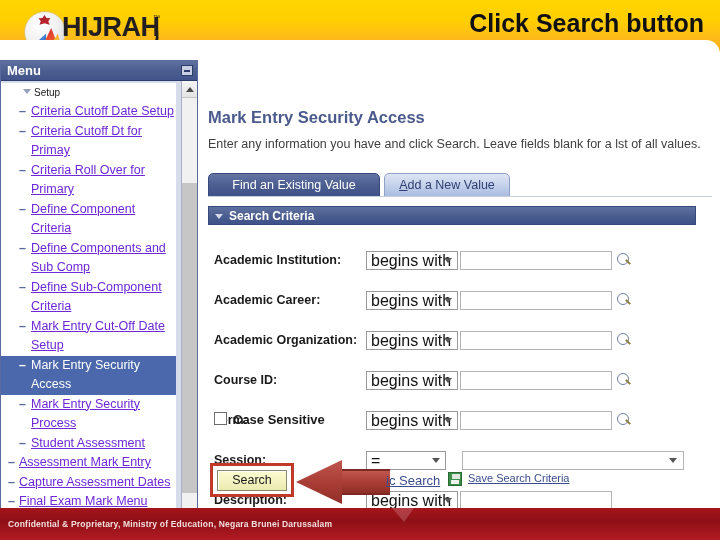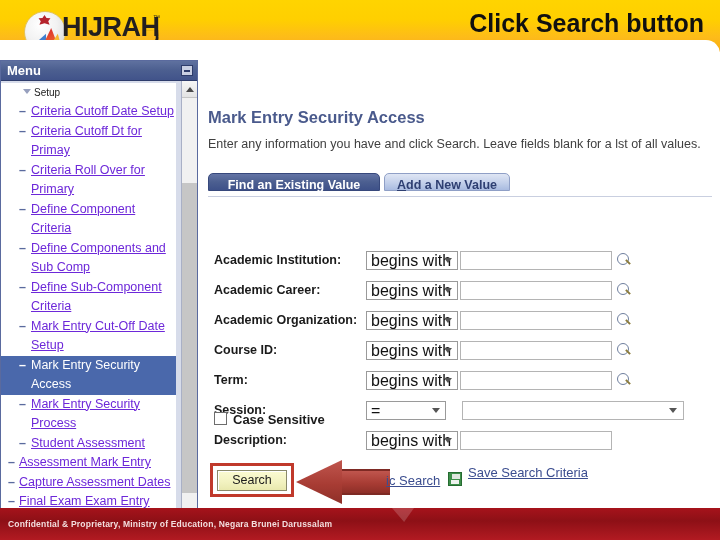--- a/index.html
+++ b/index.html
@@ -224,24 +224,24 @@
     position: absolute; left: 8px; top: 77px;
     font-size: 12.5px; color: #404040;
     white-space: nowrap;
   }
   .tabs {
     position: absolute; left: 8px; top: 113px;
     height: 24px;
   }
   .tab {
     position: absolute; top: 0;
-    height: 18px;
+    height: 24px;
     line-height: 22px;
     font-size: 12.5px;
-    font-weight: bold;
+    font-weight: normal;
     border-top-left-radius: 5px;
     border-top-right-radius: 5px;
     text-align: center;
     box-sizing: border-box;
   }
   .tab-active {
     left: 0; width: 172px;
     background: linear-gradient(to bottom,#6374a5 0%, #4c5f90 50%, #3e5189 100%);
     color:#ffffff;
     border: 1px solid #37487c;
@@ -275,21 +275,21 @@
     color:#ffffff; font-size:12px; font-weight:bold;
   }
 
   .form {
     position: absolute; left: 0; top: 190px;
     width: 520px;
   }
   .frow {
     position: relative;
     height: 22px;
-    margin-bottom: 8px;
+    margin-bottom: 18px;
   }
   .flabel {
     position: absolute; left: 14px;
     font-size: 12.5px; font-weight: bold; color:#1a1a1a;
     line-height: 20px;
     white-space: nowrap;
   }
   .fop {
     position: absolute; left: 166px; top: 1px;
     width: 92px; height: 19px;
@@ -406,22 +406,22 @@
   }
   .save-icon:before {
     content:""; position:absolute; left:3px; top:1px;
     width:8px;height:5px;background:#dfe7df;
   }
   .save-icon:after {
     content:""; position:absolute; left:2px; bottom:1px;
     width:8px;height:4px;background:#eef3ee;
   }
   .link-save {
-    position: absolute; left: 268px; top: 5px;
-    font-size: 13px; color:#3b4d8f; text-decoration: underline;
+    position: absolute; left: 268px; top: 12px;
+    font-size: 11px; color:#3b4d8f; text-decoration: underline;
     white-space: nowrap;
   }
 
   
   .footer {
     position: absolute; left: 0; top: 508px;
     width: 720px; height: 32px;
     background: linear-gradient(to bottom,#a6131b 0%, #8d1016 40%, #b21a22 100%);
   }
   .footer-text {
@@ -472,39 +472,43 @@
           <div class="leaf"><span class="dash">–</span><a href="#">Criteria Roll Over for Primary</a></div>
           <div class="leaf"><span class="dash">–</span><a href="#">Define Component Criteria</a></div>
           <div class="leaf"><span class="dash">–</span><a href="#">Define Components and Sub Comp</a></div>
           <div class="leaf"><span class="dash">–</span><a href="#">Define Sub-Component Criteria</a></div>
           <div class="leaf"><span class="dash">–</span><a href="#">Mark Entry Cut-Off Date Setup</a></div>
           <div class="leaf sel"><span class="dash">–</span><a href="#">Mark Entry Security Access</a></div>
           <div class="leaf"><span class="dash">–</span><a href="#">Mark Entry Security Process</a></div>
           <div class="leaf"><span class="dash">–</span><a href="#">Student Assessment</a></div>
           <div class="leaf l1"><span class="dash">–</span><a href="#">Assessment Mark Entry</a></div>
           <div class="leaf l1"><span class="dash">–</span><a href="#">Capture Assessment Dates</a></div>
-          <div class="leaf l1"><span class="dash">–</span><a href="#">Final Exam Exam Entry</a></div>
+          <div class="leaf l1"><span class="dash">–</span><a href="#">Final Exam Mark Menu</a></div>
         </div>
       <div class="sb-track">
         <div class="sb-up"></div>
         <div class="sb-thumb"></div>
       </div>
     </div>
   </div>
 
   <div class="content">
     <div class="page-title">Mark Entry Security Access</div>
     <div class="page-help">Enter any information you have and click Search. Leave fields blank for a lst of all values.</div>
 
     <div class="tabs">
       <div class="tab tab-active">Find an Existing Value</div>
       <div class="tab tab-inactive"><u>A</u>dd a New Value</div>
     </div>
     <div class="tab-rule"></div>
 
+    <div class="section-bar">
+      <div class="caret"></div>
+      <div class="txt">Search Criteria</div>
+    </div>
 
     <div class="form" id="form">
         <div class="frow">
           <div class="flabel">Academic Institution:</div>
           <div class="fop"><span>begins with</span><span class="ar"></span></div>
           <div class="ftext"></div>
           <div class="fmag">
             <span class="ring"></span>
             <span class="handle"></span>
           </div>

